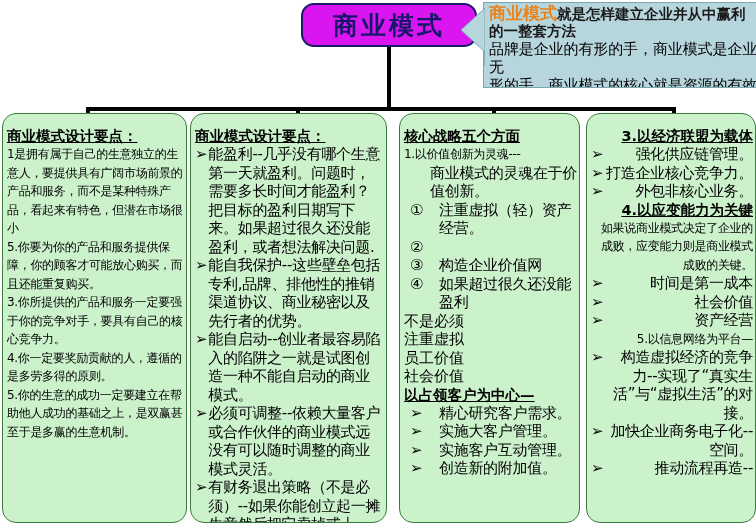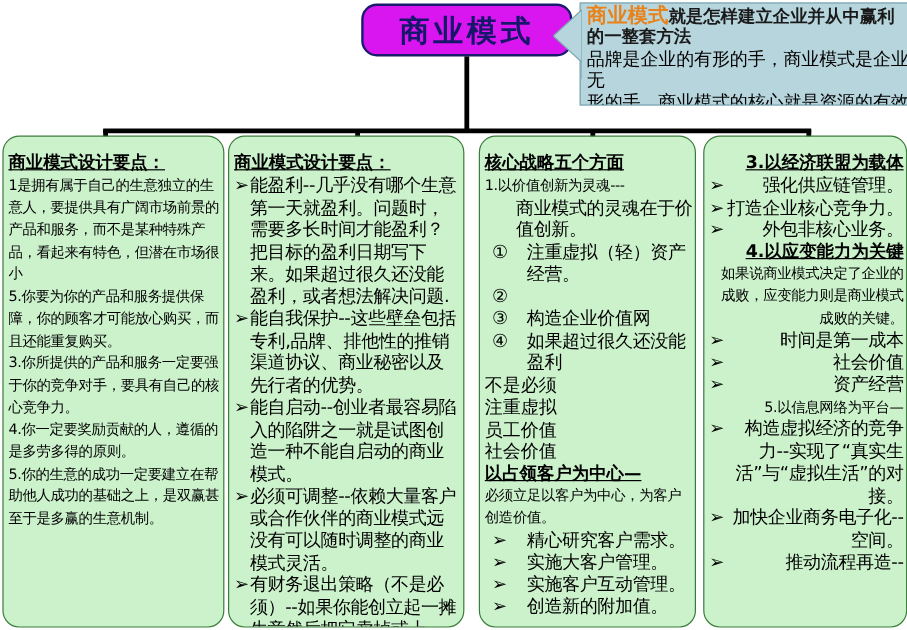--- a/index.html
+++ b/index.html
@@ -263,21 +263,20 @@
         </div>
         <div class="bullet-row">
           <span class="bullet-mark wide">④</span>
           <span class="bullet-text">如果超过很久还没能盈利</span>
         </div>
         <span class="plain-line">不是必须</span>
         <span class="plain-line">注重虚拟</span>
         <span class="plain-line">员工价值</span>
         <span class="plain-line">社会价值</span>
         <span class="card-sub-title">以占领客户为中心—</span>
-        <span class="para">必须立足以客户为中心，为客户创造价值。</span>
         <div class="bullet-row">
           <span class="bullet-mark wide">➢</span>
           <span class="bullet-text">精心研究客户需求。</span>
         </div>
         <div class="bullet-row">
           <span class="bullet-mark wide">➢</span>
           <span class="bullet-text">实施大客户管理。</span>
         </div>
         <div class="bullet-row">
           <span class="bullet-mark wide">➢</span>

